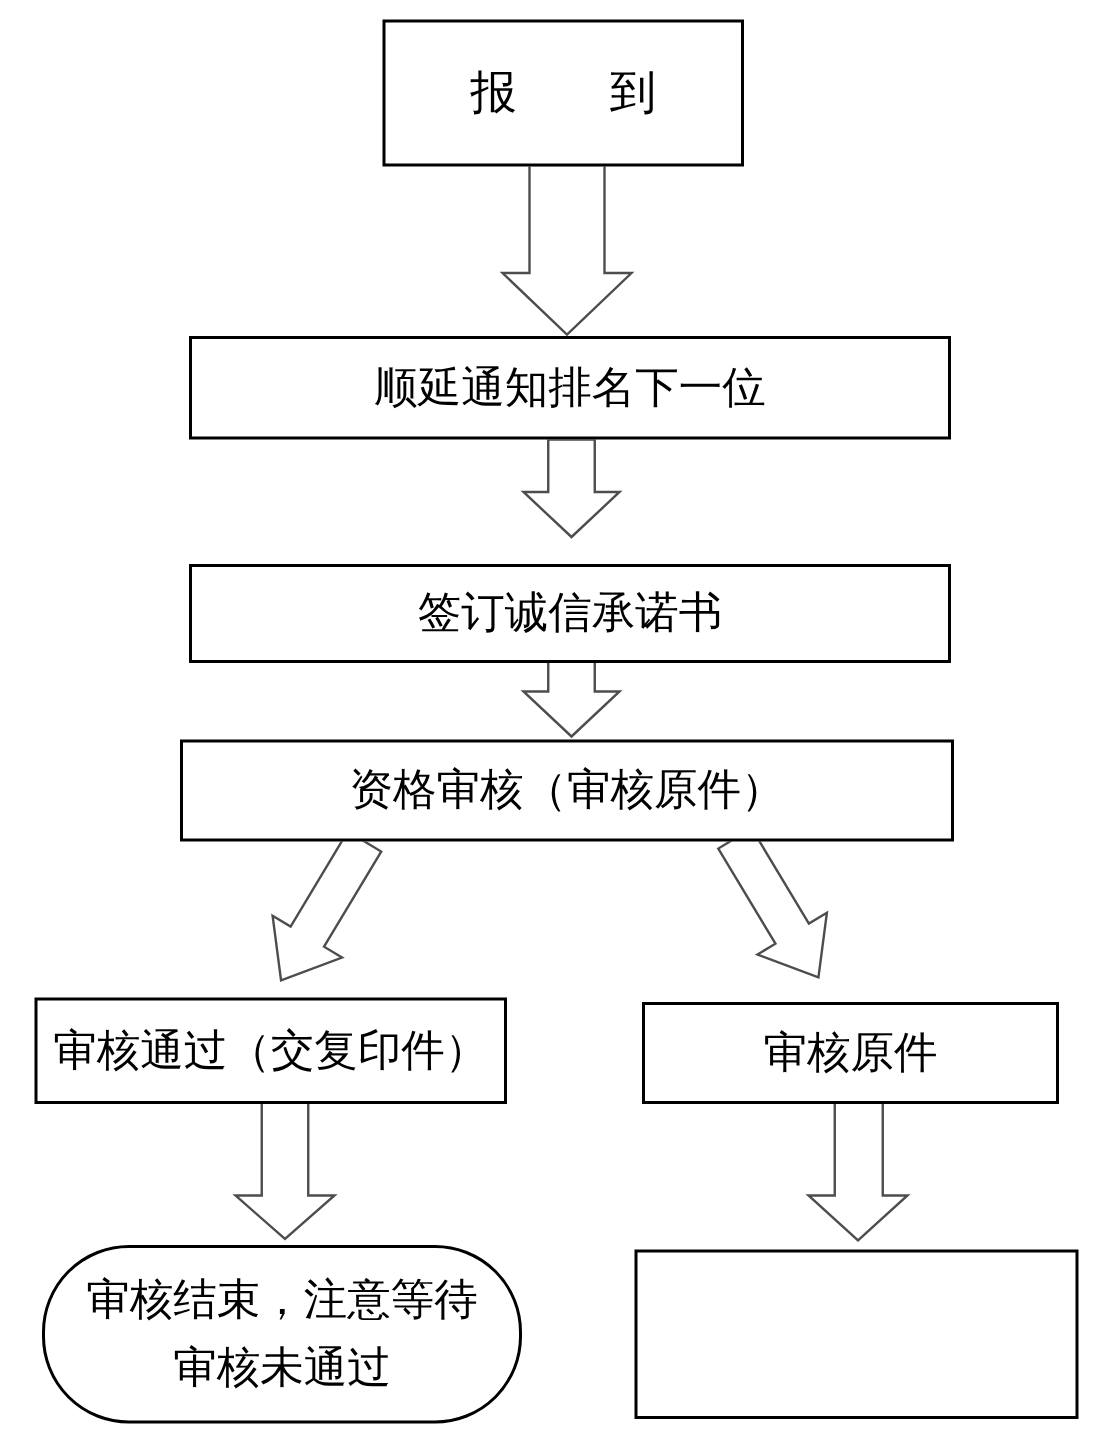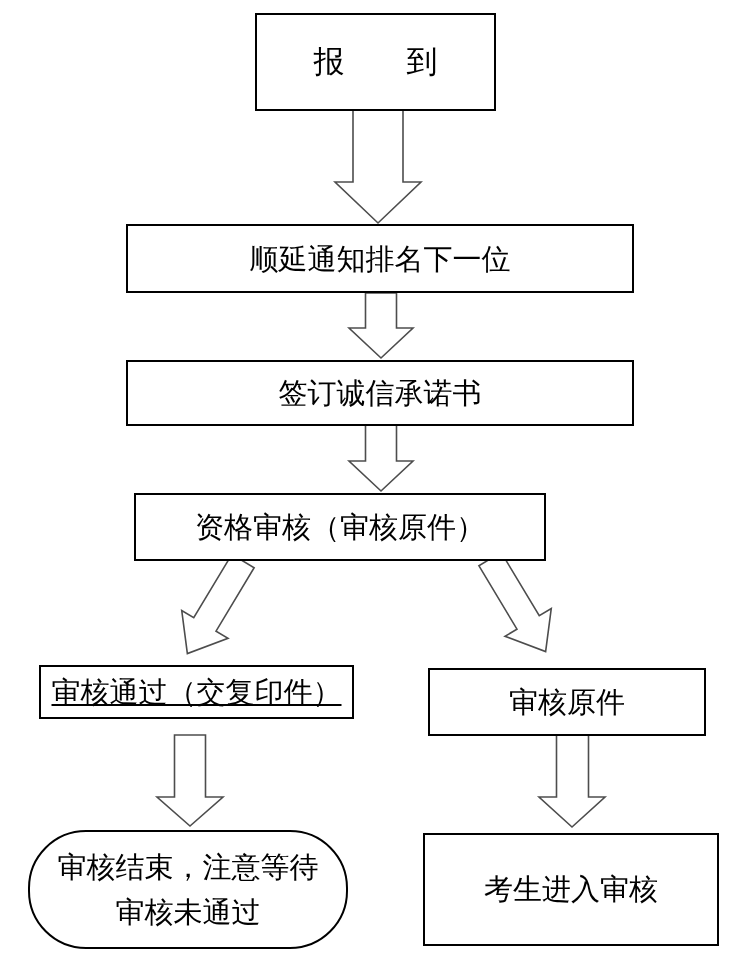--- a/index.html
+++ b/index.html
@@ -35,23 +35,23 @@
     text-align: center;
     font-size: 29px;
     line-height: 46px;
     white-space: pre;
   }
   .node.rounded {
     border-radius: 58px;
   }
   .n1 { left: 255px; top: 13px;  width: 241px; height: 98px;  font-size: 31px; }
   .n2 { left: 126px; top: 224px; width: 508px; height: 69px;  }
-  .n3 { left: 126px; top: 360px; width: 508px; height: 66px;  }
-  .n4 { left: 134px; top: 493px; width: 412px; height: 68px;  }
-  .n5 { left: 39px;  top: 665px; width: 315px; height: 54px; text-decoration: underline;  }
+  .n3 { left: 126px; top: 376px; width: 508px; height: 66px;  }
+  .n4 { left: 120px; top: 493px; width: 516px; height: 68px;  }
+  .n5 { left: 23px;  top: 665px; width: 315px; height: 71px;  }
   .n6 { left: 428px; top: 668px; width: 278px; height: 68px;  }
   .n7 { left: 28px;  top: 830px; width: 320px; height: 119px; line-height: 45px; }
   .n8 { left: 423px; top: 833px; width: 296px; height: 113px; line-height: 47px; }
 </style>
 </head>
 <body>
 
 <div class="canvas">
 
   <svg class="arrow-layer" width="743" height="965" viewBox="0 0 743 965" fill="none" xmlns="http://www.w3.org/2000/svg">
@@ -98,16 +98,15 @@
   <div class="node n6">
     <span>审核原件</span>
   </div>
 
   <div class="node rounded n7">
     <span>审核结束，注意等待</span>
     <span>审核未通过</span>
   </div>
 
   <div class="node n8">
-    <span>考生进入审核</span>
   </div>
 
 </div>
 
 </body></html>

